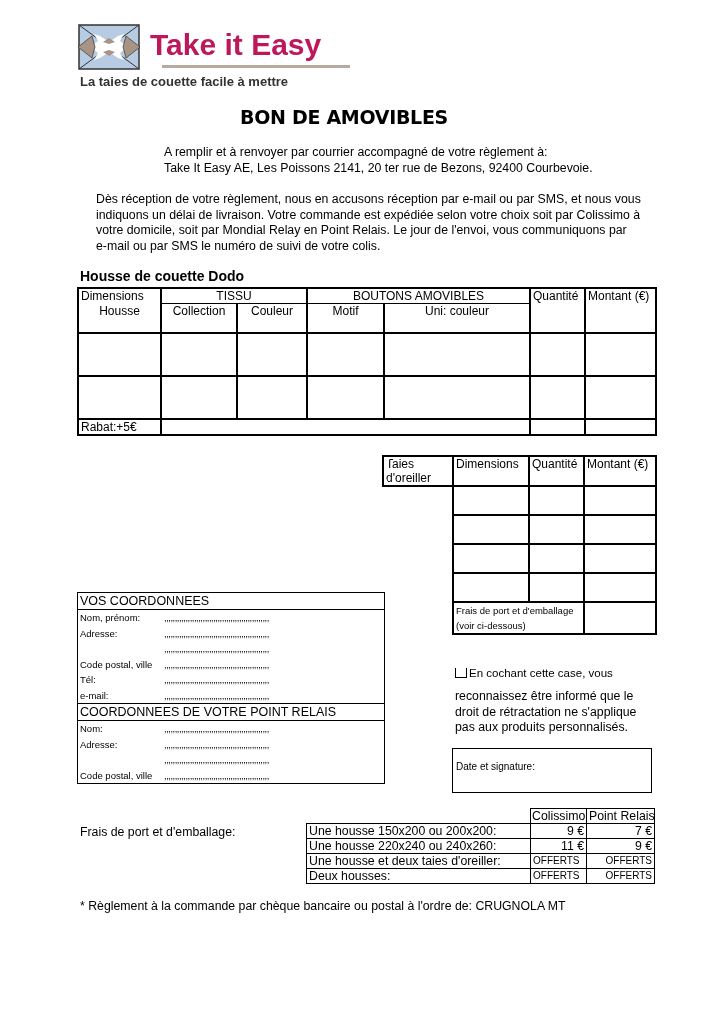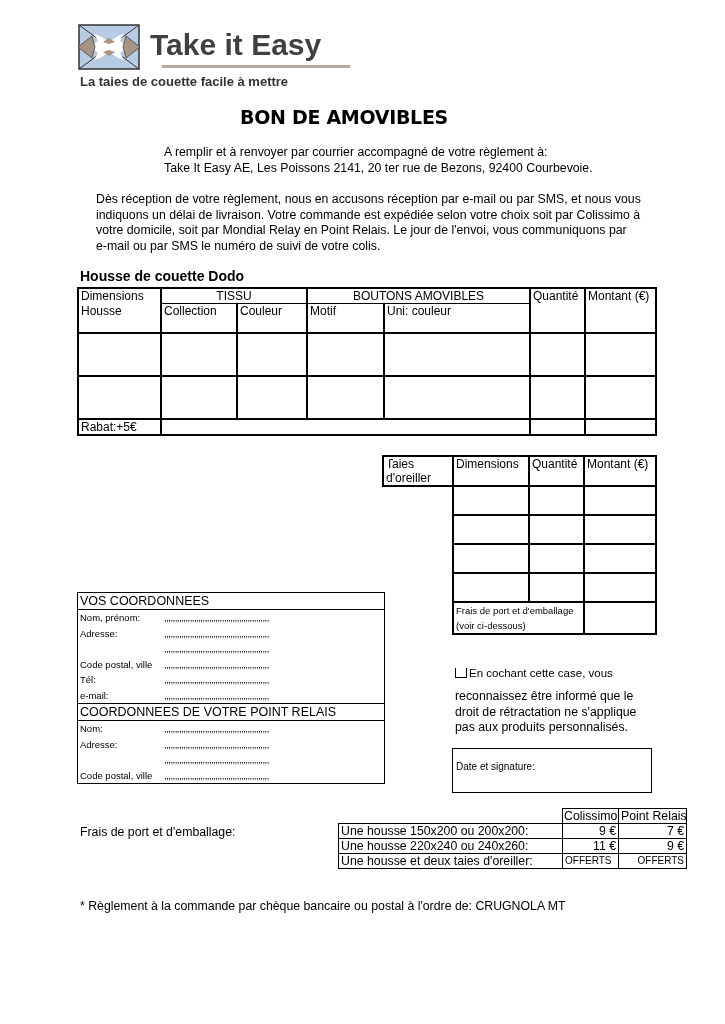--- a/index.html
+++ b/index.html
@@ -1,32 +1,32 @@
 <!DOCTYPE html>
 <html><head>
 <meta charset="utf-8">
 <style>
   html, body { margin: 0; padding: 0; background: #ffffff; }
   body { width: 725px; height: 1024px; position: relative; overflow: hidden;
          font-family: "Liberation Sans", sans-serif; color: #000; }
   .abs { position: absolute; }
-  .logo-title { left: 150px; top: 28px; font-size: 30px; font-weight: bold; color: #404040; white-space: nowrap; }
+  .logo-title { left: 150px; top: 28px; font-size: 30px; font-weight: bold; color: #be185d; white-space: nowrap; }
   .logo-rule { left: 162px; top: 65px; width: 188px; height: 3px; background: #b5a9a0; }
   .tagline { left: 80px; top: 74px; font-size: 13px; font-weight: bold; color: #333; white-space: nowrap; }
   .doc-title { left: 240px; top: 106px; font-size: 19px; font-weight: bold; font-family: "DejaVu Sans", sans-serif; white-space: nowrap; letter-spacing: -0.3px; }
   .para { font-size: 12.3px; line-height: 15.5px; white-space: nowrap; }
   .section-title { left: 80px; top: 268px; font-size: 14px; font-weight: bold; white-space: nowrap; }
 
   table { border-collapse: collapse; table-layout: fixed; }
   td { font-size: 12px; padding: 0 2px; vertical-align: top; overflow: hidden; white-space: nowrap; }
 
   #dodo { left: 77px; top: 287px; width: 578px; }
   #dodo td { border: 2px solid #000; }
   #dodo .h1 td { height: 14px; }
-  #dodo .h2 td { height: 28px; }
+  #dodo .h2 td { height: 28px; text-align: center; }
   #dodo .body-row td { height: 41px; }
   #dodo .rabat td { height: 13px; }
   .center { text-align: center; }
   .right { text-align: right; }
 
   #taies { left: 382px; top: 455px; width: 273px; }
   #taies td { border: 2px solid #000; }
   #taies .hdr td { height: 28px; }
   #taies .row td { height: 27px; }
   #taies .blank { border: none !important; }
@@ -38,21 +38,21 @@
   .coord-row .dots { position: absolute; left: 86px; top: 0; font-size: 9.5px; letter-spacing: -0.5px; color: #000; }
   .coord-sep { border-top: 1.5px solid #000; }
 
   .chk-line { left: 455px; top: 667px; font-size: 11.5px; white-space: nowrap; }
   .chk-box { display: inline-block; width: 10px; height: 9px; border-left: 1px solid #000; border-bottom: 1px solid #000; border-right: 1px solid #000; margin-right: 2px; vertical-align: -1px; }
   .retract { left: 455px; top: 689px; font-size: 12.3px; line-height: 15.5px; white-space: nowrap; }
 
   .sign-box { left: 452px; top: 748px; width: 200px; height: 45px; border: 1.5px solid #000; font-size: 10px; padding: 12px 3px; box-sizing: border-box; }
 
   .frais-label { left: 80px; top: 825px; font-size: 12.3px; white-space: nowrap; }
-  #frais { left: 306px; top: 808px; width: 348px; margin-left: 32px; }
+  #frais { left: 306px; top: 808px; width: 348px; }
   #frais td { border: 1px solid #000; font-size: 12.3px; height: 14px; line-height: 14px; padding: 0 2px; }
   #frais td.noborder { border: none; }
   #frais td.off { font-size: 10px; }
   .footnote { left: 80px; top: 899px; font-size: 12.3px; white-space: nowrap; }
 </style>
 </head>
 <body>
 
 <div class="abs" style="left:78px;top:24px;width:62px;height:46px;">
   <svg width="62" height="46" viewBox="0 0 62 46">
@@ -236,16 +236,21 @@
   <tr>
     <td>Une housse 220x240 ou 240x260:</td>
     <td class="right">11 €</td>
     <td class="right">9 €</td>
   </tr>
   <tr>
     <td>Une housse et deux taies d'oreiller:</td>
     <td class="off">OFFERTS</td>
     <td class="off right">OFFERTS</td>
   </tr>
+  <tr>
+    <td>Deux housses:</td>
+    <td class="off">OFFERTS</td>
+    <td class="off right">OFFERTS</td>
+  </tr>
 </tbody>
   </table>
 
 <div class="abs footnote">* Règlement à la commande par chèque bancaire ou postal à l'ordre de: CRUGNOLA MT</div>
 
 </body></html>

